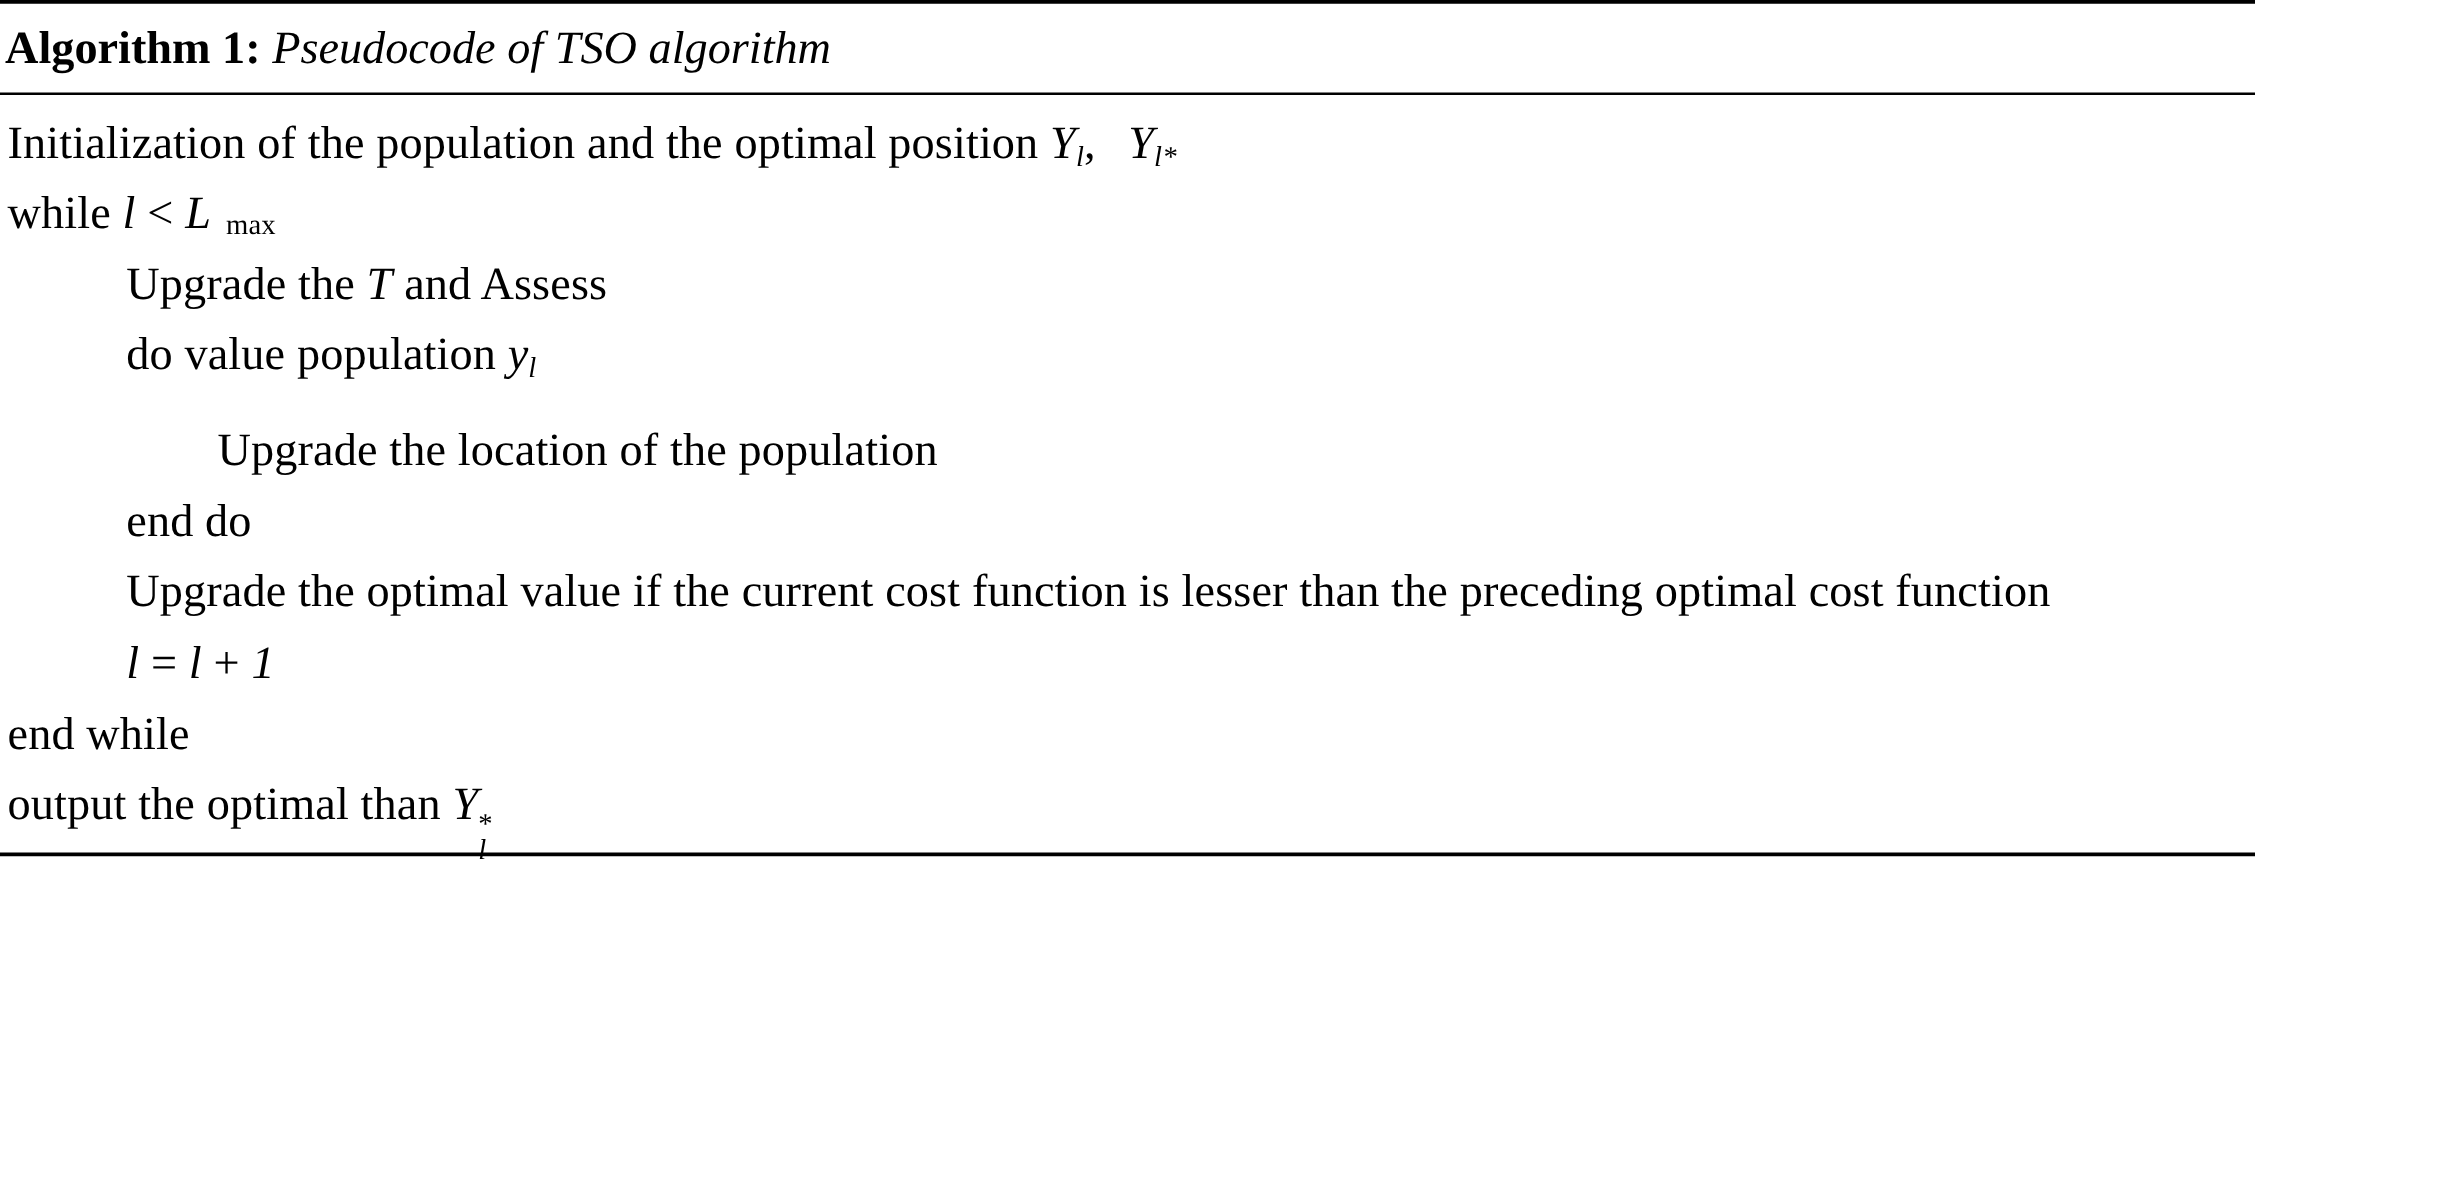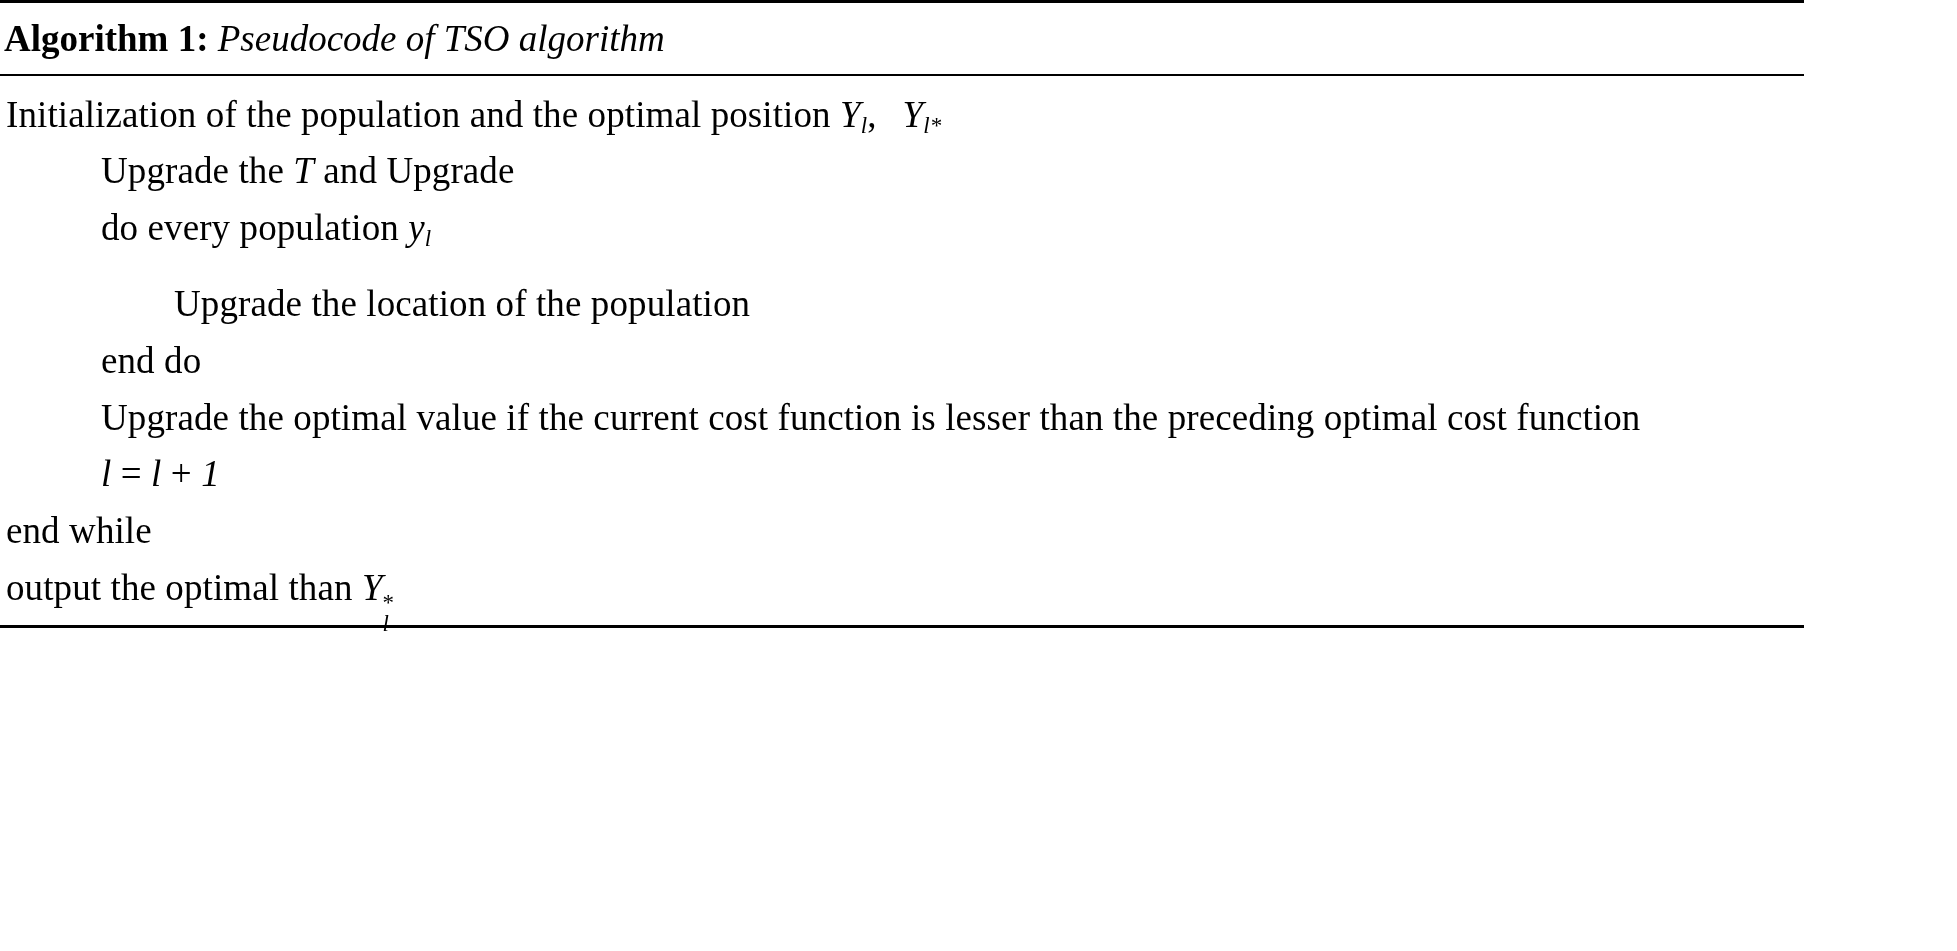--- a/index.html
+++ b/index.html
@@ -106,27 +106,30 @@
 
   <hr class="rule rule-thin">
 
   <div class="body-lines">
 
     <div class="line ind-0">
       <span>Initialization of the population and the optimal position </span><i class="v">Y</i><span class="sub">l</span><span>,</span><span class="gap-md"></span><i class="v">Y</i><span class="sub">l*</span>
     </div>
 
 
-
-    <div class="line ind-1">
-      <span>Upgrade the </span><i class="v">T</i><span> and Upgrade</span>
+    <div class="line ind-0">
+      <span>while </span><i class="v">l</i><span> &lt; </span><i class="v">L</i><span class="gap-sm"></span><span class="sub-up" style="vertical-align:-0.22em;font-style:normal;">max</span>
     </div>
 
     <div class="line ind-1">
-      <span>do every population </span><i class="v">y</i><span class="sub">l</span>
+      <span>Upgrade the </span><i class="v">T</i><span> and Assess</span>
+    </div>
+
+    <div class="line ind-1">
+      <span>do value population </span><i class="v">y</i><span class="sub">l</span>
     </div>
 
     <div class="line ind-2">
       <span>Upgrade the location of the population</span>
     </div>
 
     <div class="line ind-1">
       <span>end do</span>
     </div>
 

